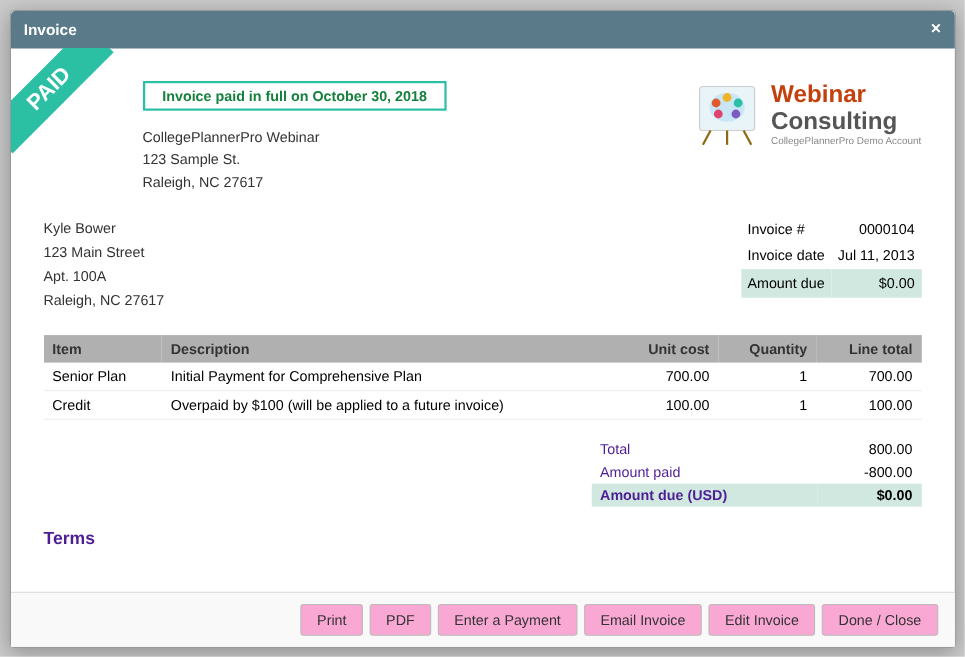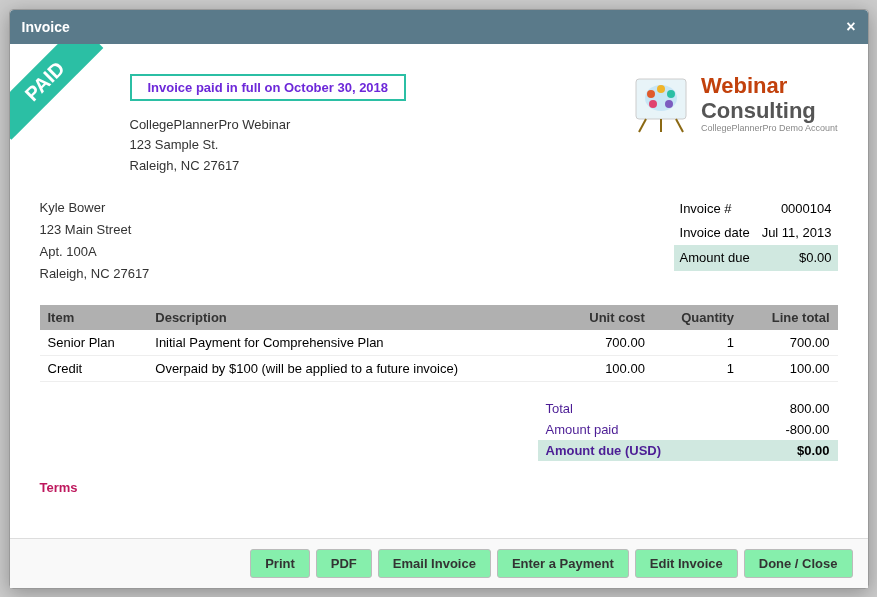--- a/index.html
+++ b/index.html
@@ -56,25 +56,24 @@
       display: flex;
       justify-content: flex-end;
       gap: 6px;
       flex-shrink: 0;
       background: #f9f9f9;
     }
     .footer-btn {
       padding: 6px 14px;
       font-size: 13px;
       border: 1px solid #bbb;
-      background: #86efac;
+      background: #f9a8d4;
       cursor: pointer;
       border-radius: 3px;
       color: #333;
-      font-weight: bold;
     }
 
     
     .paid-stamp {
       position: absolute;
       top: 0;
       left: 0;
       width: 110px;
       height: 110px;
       overflow: hidden;
@@ -101,21 +100,21 @@
       justify-content: space-between;
       align-items: flex-start;
       margin-bottom: 20px;
       margin-top: 10px;
     }
     .invoice-top-left {
       padding-left: 90px;
     }
     .paid-notice {
       border: 2px solid #2bbfa4;
-      color: #6d28d9;
+      color: #15803d;
       padding: 4px 16px;
       font-size: 13px;
       font-weight: bold;
       display: inline-block;
       margin-bottom: 14px;
     }
     .company-info {
       font-size: 13px;
       line-height: 1.6;
       color: #333;
@@ -231,23 +230,23 @@
     .totals-table .value-col {
       text-align: right;
     }
     .totals-table .amount-due-final td {
       background: #d0e8e0;
       font-weight: bold;
     }
 
     
     .terms-area {
-      font-size: 13px;
+      font-size: 16px;
       line-height: 1.7;
-      color: #be185d;
+      color: #4c1d95;
     }
     .terms-area .terms-title {
       font-weight: bold;
     }
   </style>
 </head>
 <body>
 
 <div class="modal">
 
@@ -375,18 +374,18 @@
       <br>
       
       
     </div>
 
   </div>
 
   <div class="modal-footer">
     <button class="footer-btn">Print</button>
     <button class="footer-btn">PDF</button>
+    <button class="footer-btn">Enter a Payment</button>
     <button class="footer-btn">Email Invoice</button>
-    <button class="footer-btn">Enter a Payment</button>
     <button class="footer-btn">Edit Invoice</button>
     <button class="footer-btn">Done / Close</button>
   </div>
 </div>
 
 </body></html>

